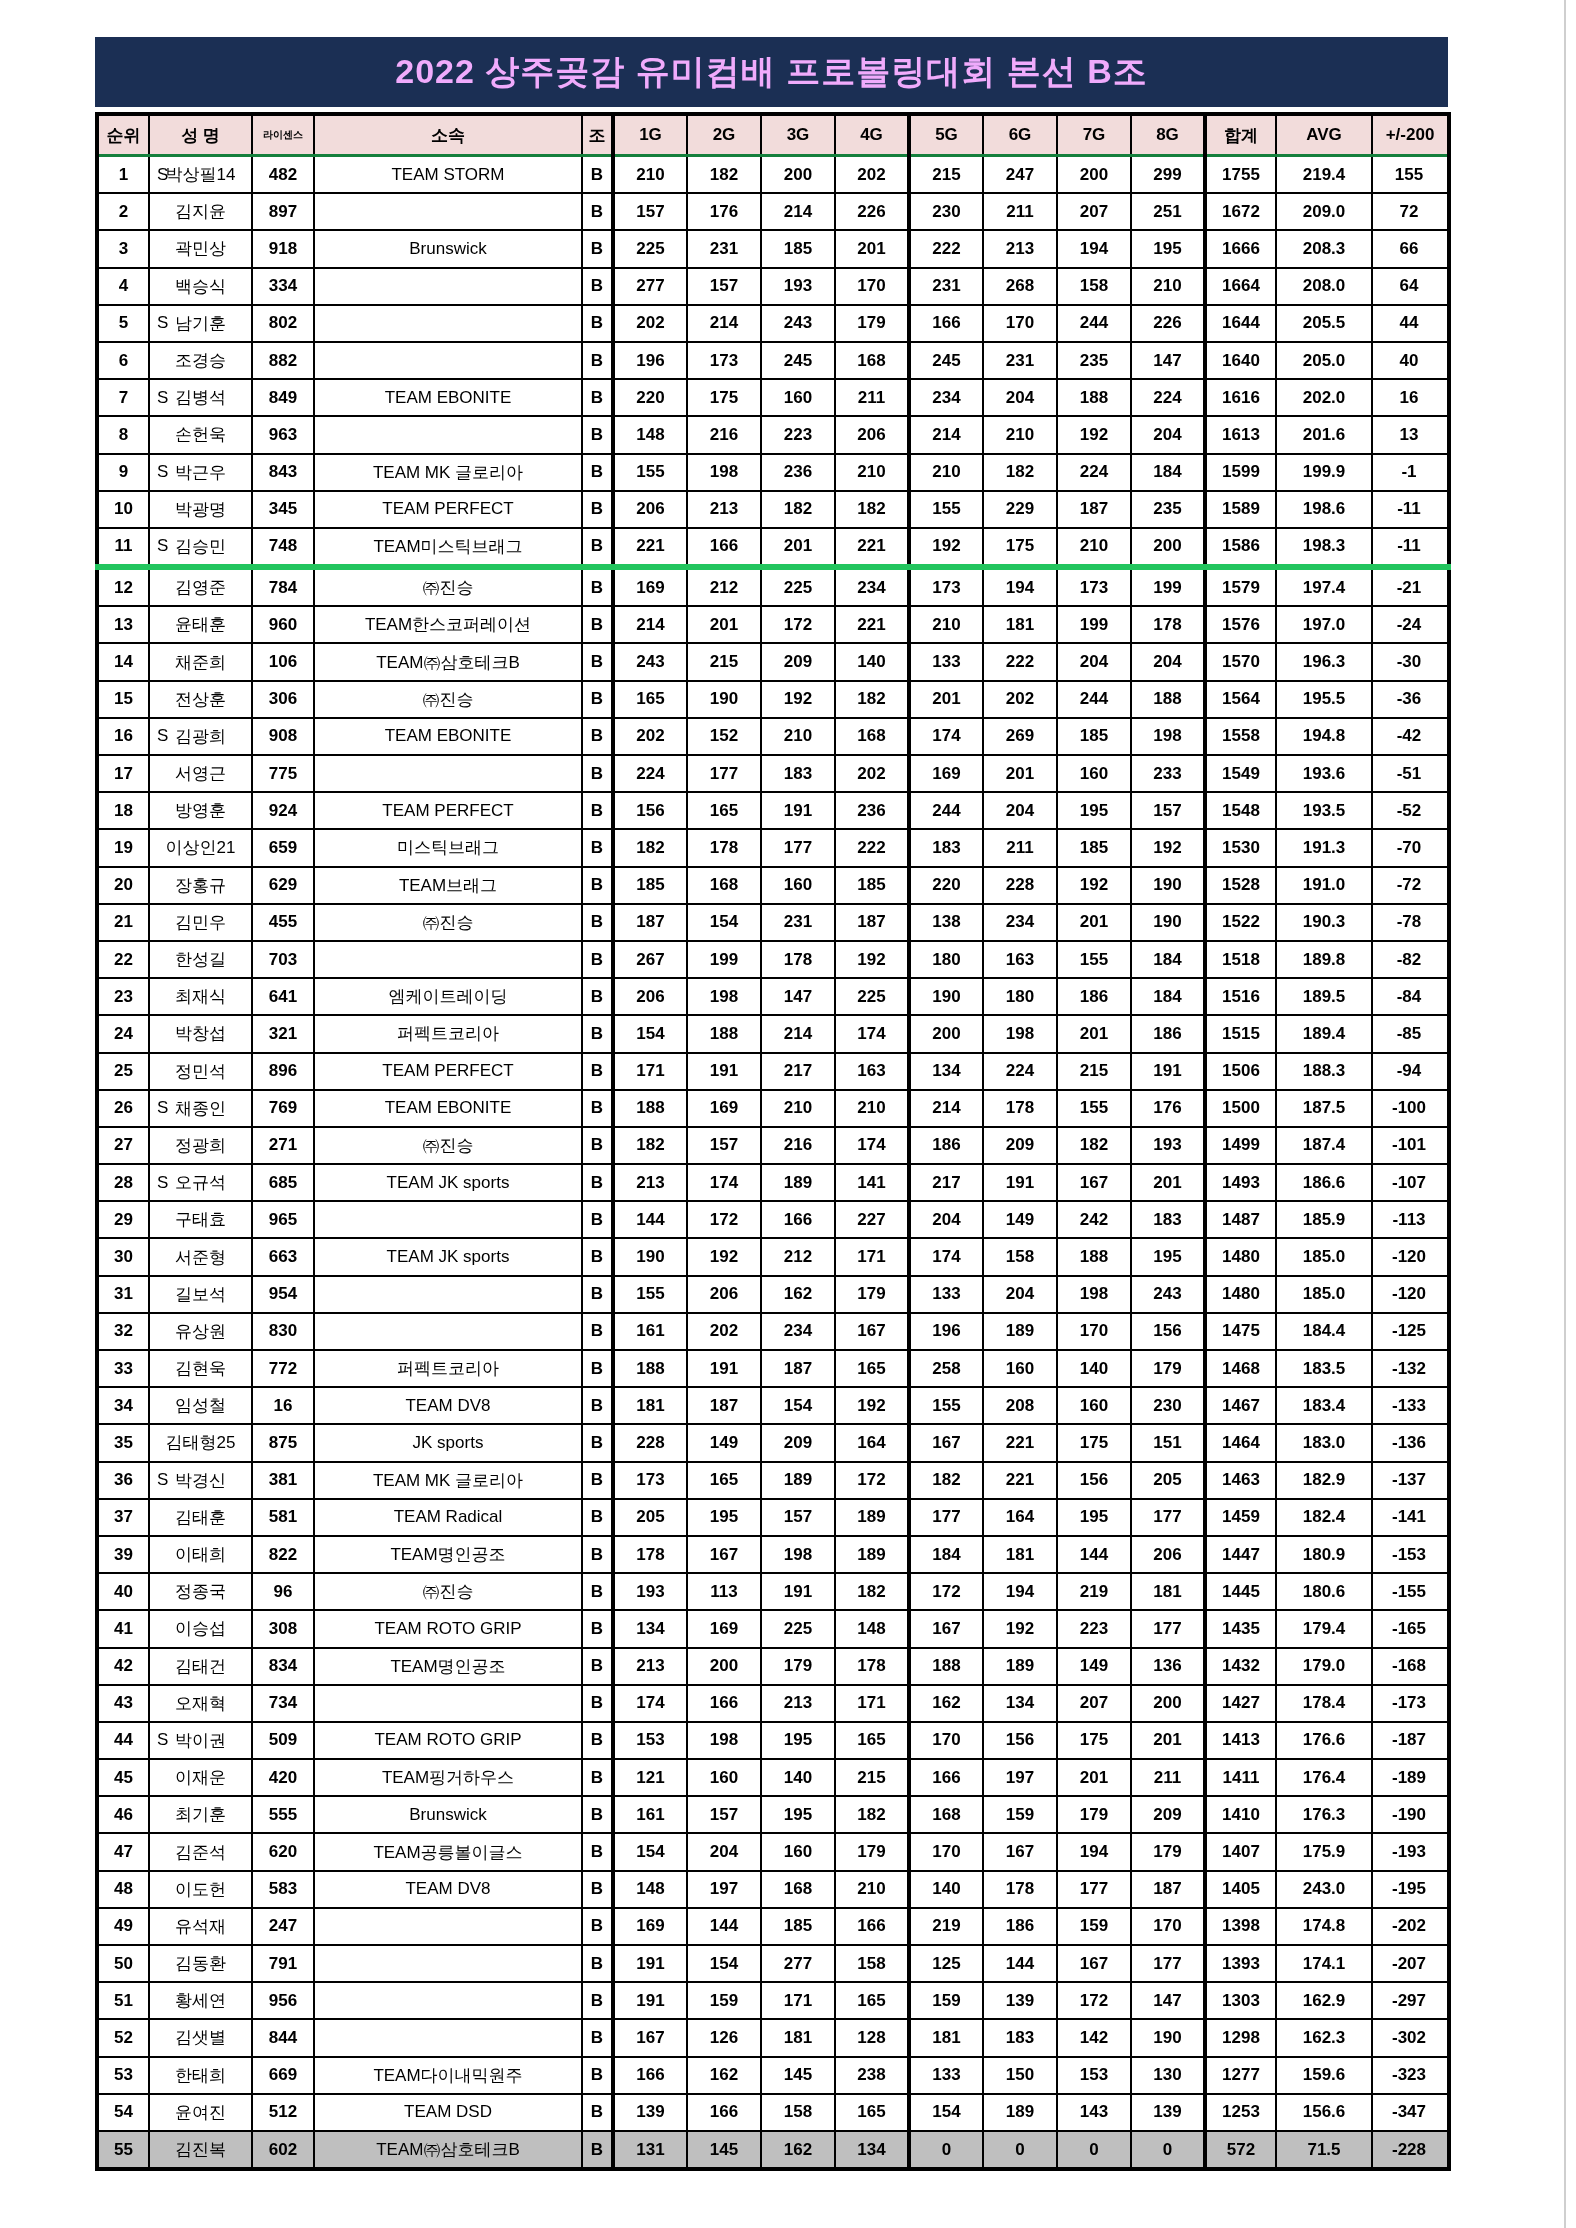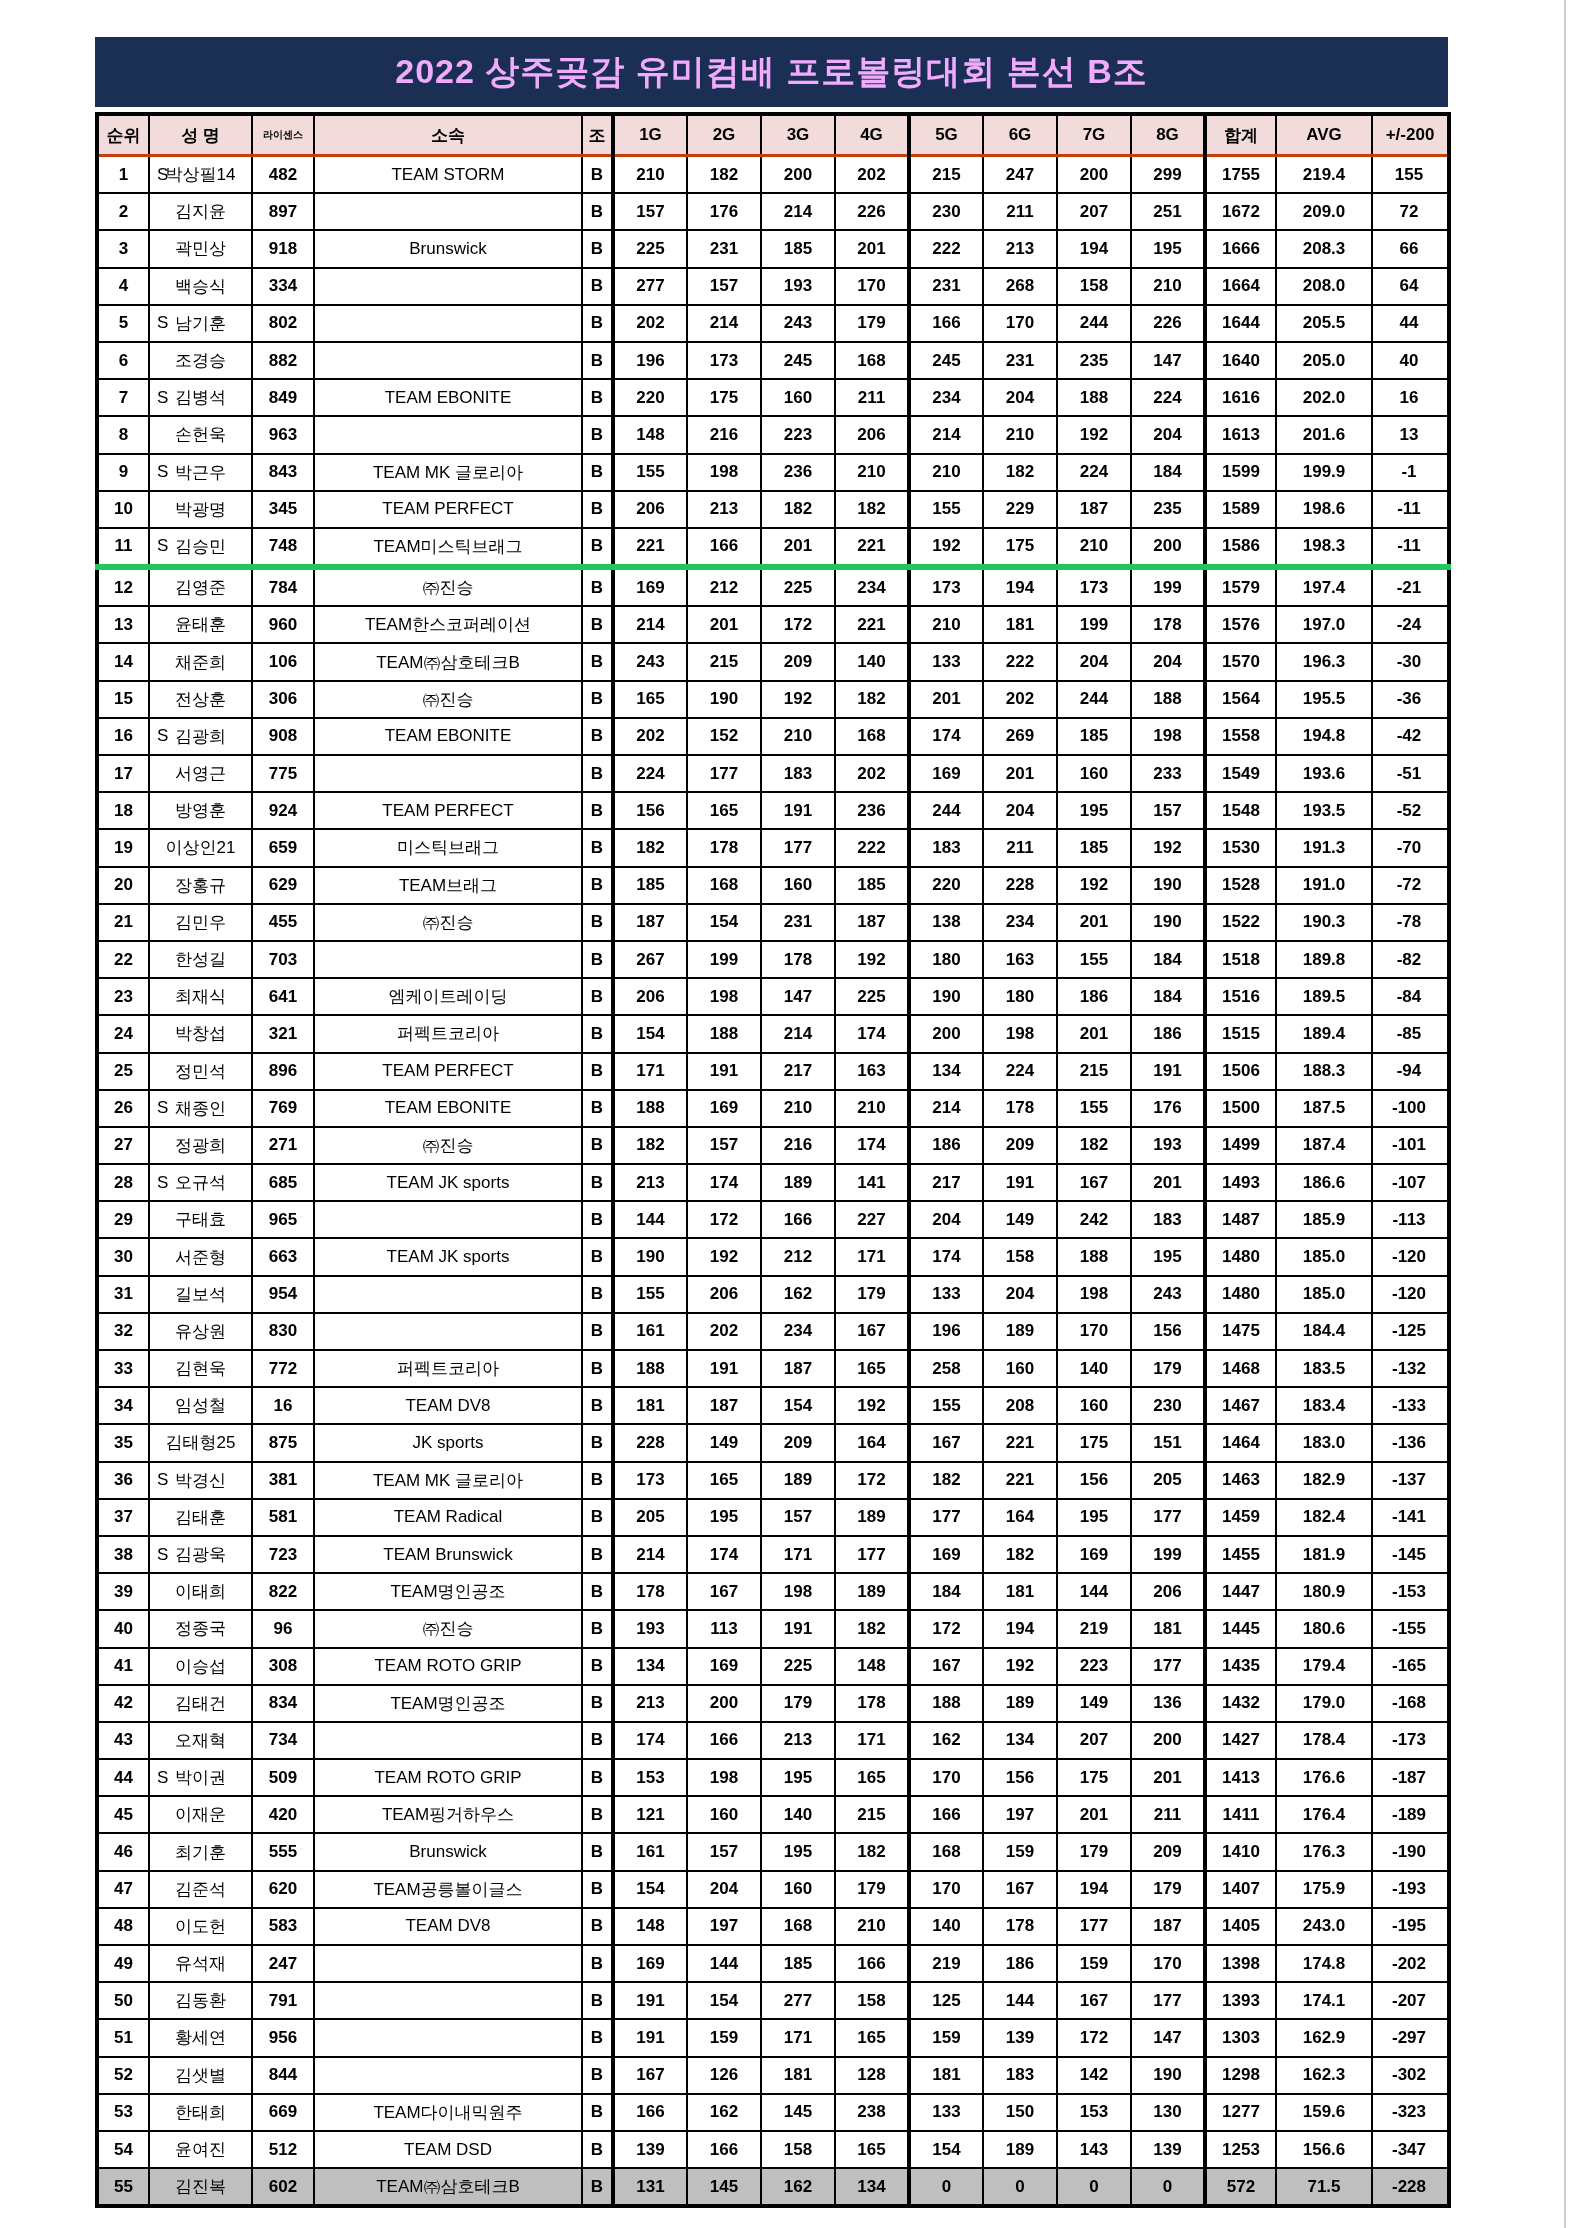--- a/index.html
+++ b/index.html
@@ -22,21 +22,21 @@
   }
   table.results{
     margin-top:5px;border-collapse:collapse;table-layout:fixed;
     width:1353px;border:4px solid #000;
   }
   .results th,.results td{
     border:2px solid #000;padding:0;overflow:hidden;white-space:nowrap;
     text-align:center;vertical-align:middle;font-size:17px;color:#000;
   }
   .results thead th{
-    background:#f2dcdb;font-weight:bold;height:38px;border-bottom:3px solid #c2410c;
+    background:#f2dcdb;font-weight:bold;height:38px;border-bottom:3px solid #15803d;
   }
   .results thead th.license-h{font-size:10px;}
   .results tbody td{height:35.2px;font-weight:bold;}
   .results td.name-cell{position:relative;font-weight:normal;}
   .results td.team-cell{font-weight:normal;margin-left:9px;}
   .s-mark{position:absolute;left:7px;top:50%;transform:translateY(-50%);font-weight:normal;}
   .thick-r{border-right:4px solid #000 !important;}
   .diff{text-align:right;padding-right:2px !important;}
   tr.cut td{border-bottom:6px solid #22c55e;}
   tr.gray td{background:#bfbfbf;}
@@ -755,38 +755,20 @@
           <td class="thick-r">189</td>
           <td>177</td>
           <td>164</td>
           <td>195</td>
           <td class="thick-r">177</td>
           <td>1459</td>
           <td>182.4</td>
           <td class="diff">-141</td>
         </tr>
         <tr>
-          <td>38</td>
-          <td class="name-cell"><span class="s-mark">S</span><span>김광욱</span></td>
-          <td>723</td>
-          <td class="team-cell">TEAM Brunswick</td>
-          <td class="thick-r">B</td>
-          <td>214</td>
-          <td>174</td>
-          <td>171</td>
-          <td class="thick-r">177</td>
-          <td>169</td>
-          <td>182</td>
-          <td>169</td>
-          <td class="thick-r">199</td>
-          <td>1455</td>
-          <td>181.9</td>
-          <td class="diff">-145</td>
-        </tr>
-        <tr>
           <td>39</td>
           <td class="name-cell"><span>이태희</span></td>
           <td>822</td>
           <td class="team-cell">TEAM명인공조</td>
           <td class="thick-r">B</td>
           <td>178</td>
           <td>167</td>
           <td>198</td>
           <td class="thick-r">189</td>
           <td>184</td>

